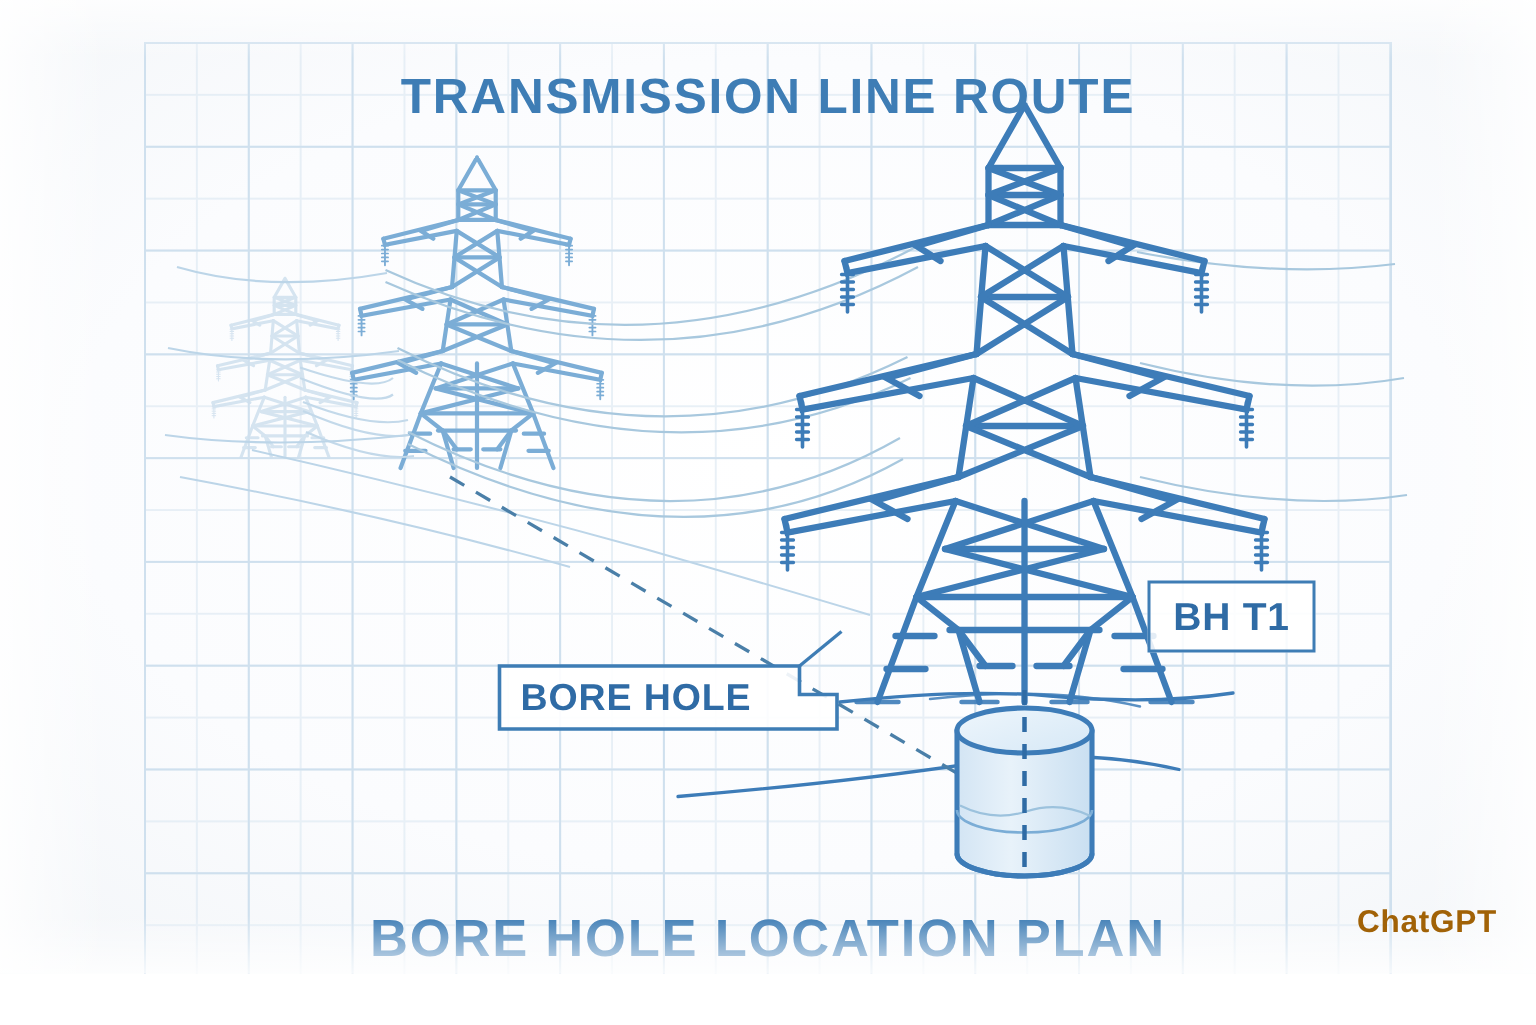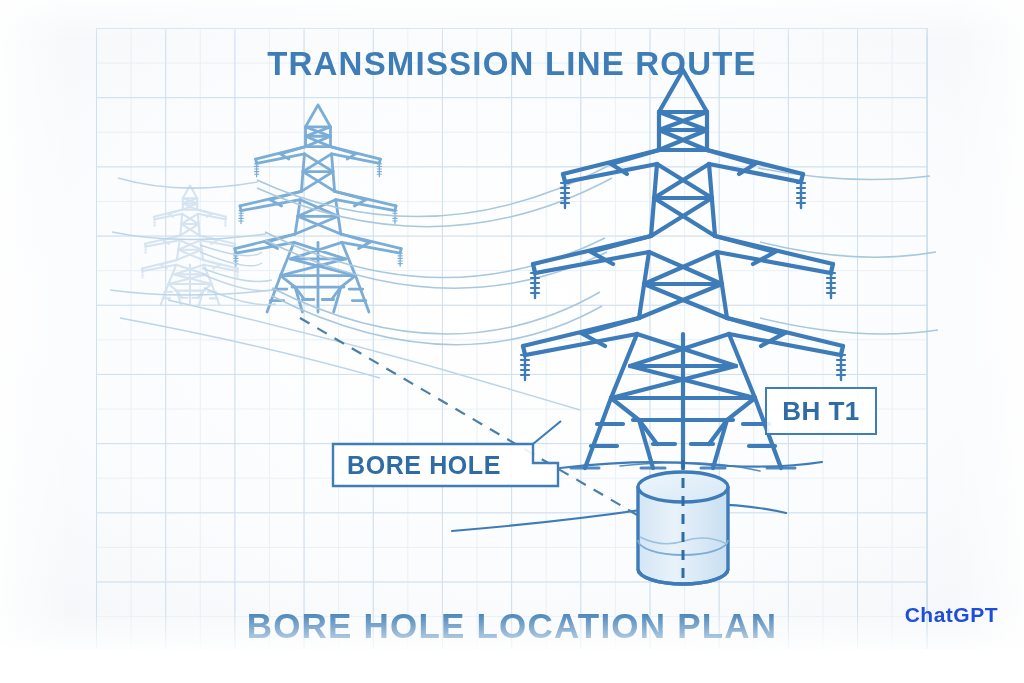--- a/index.html
+++ b/index.html
@@ -107,21 +107,21 @@
     background: transparent;
   }
   #bore-hole-label .bh-text { position: relative; z-index: 2; }
   .watermark {
     position: absolute;
     right: 26px;
     bottom: 22px;
     font-size: 21px;
     font-weight: bold;
     letter-spacing: .5px;
-    color: #1d4ed8;
+    color: #a16207;
   }
 </style>
 </head>
 <body>
 
 <div id="stage">
 
   <div class="paper-tint"></div>
 
   <div class="grid-area">

